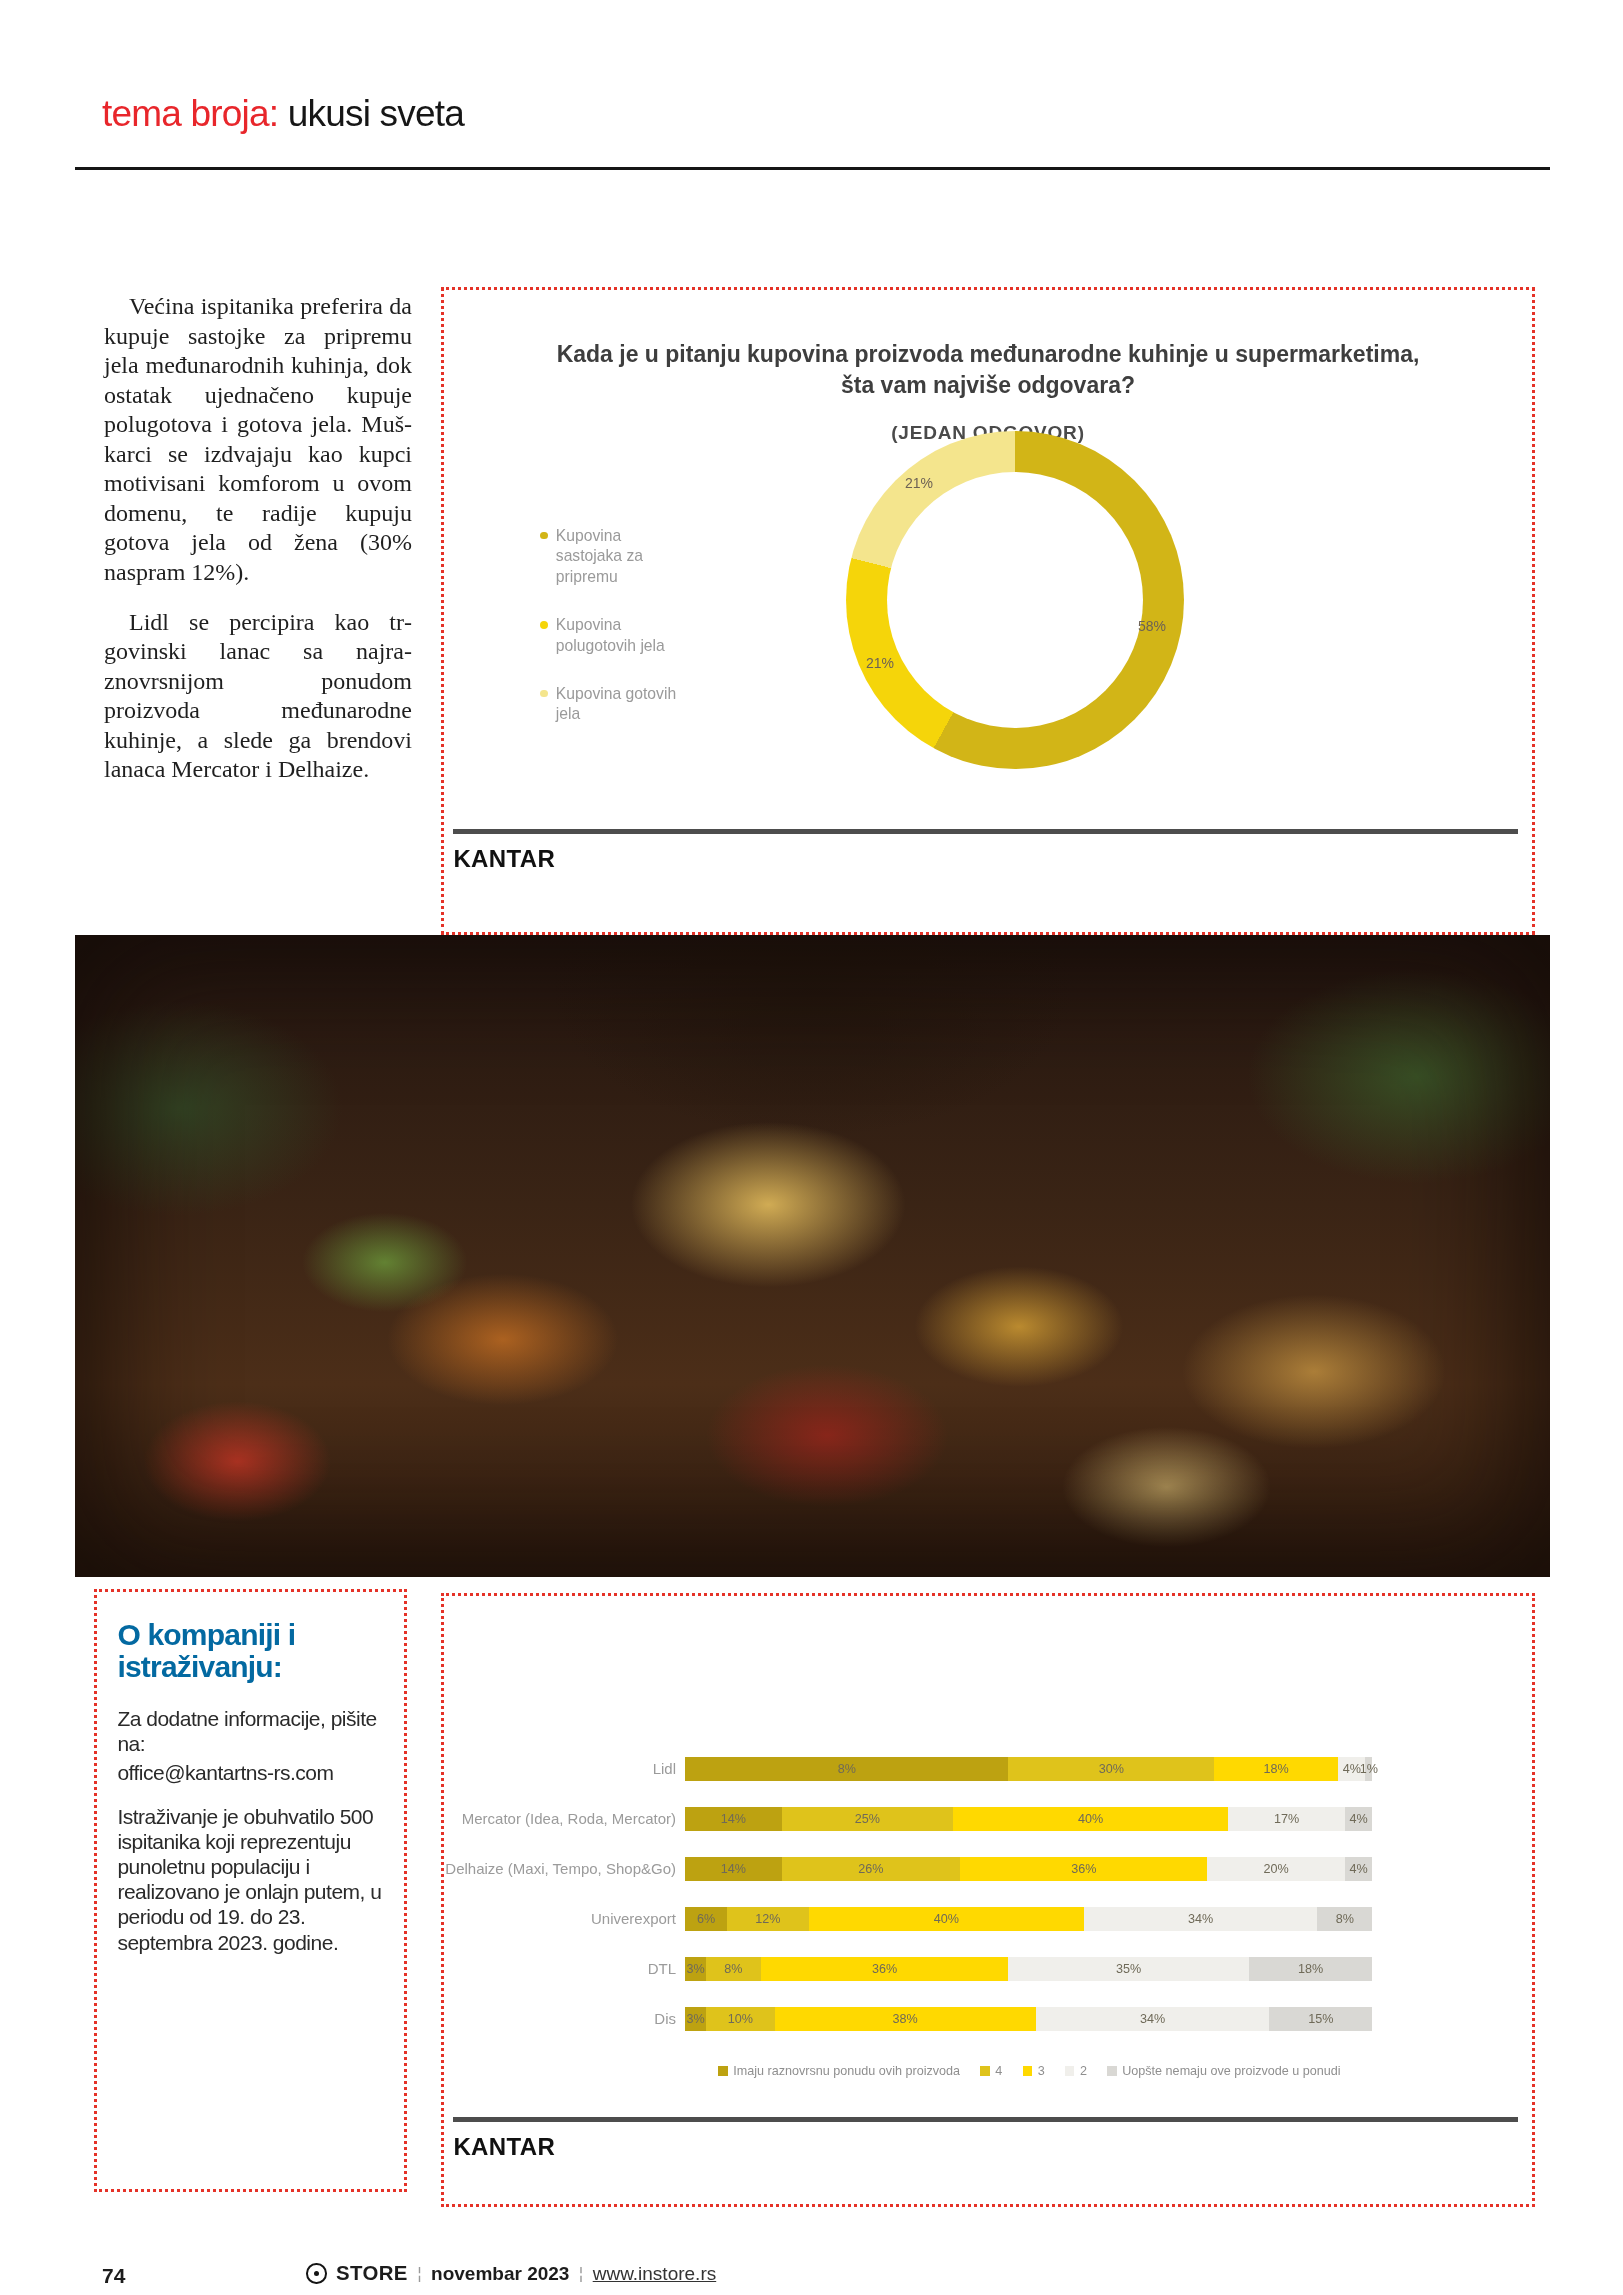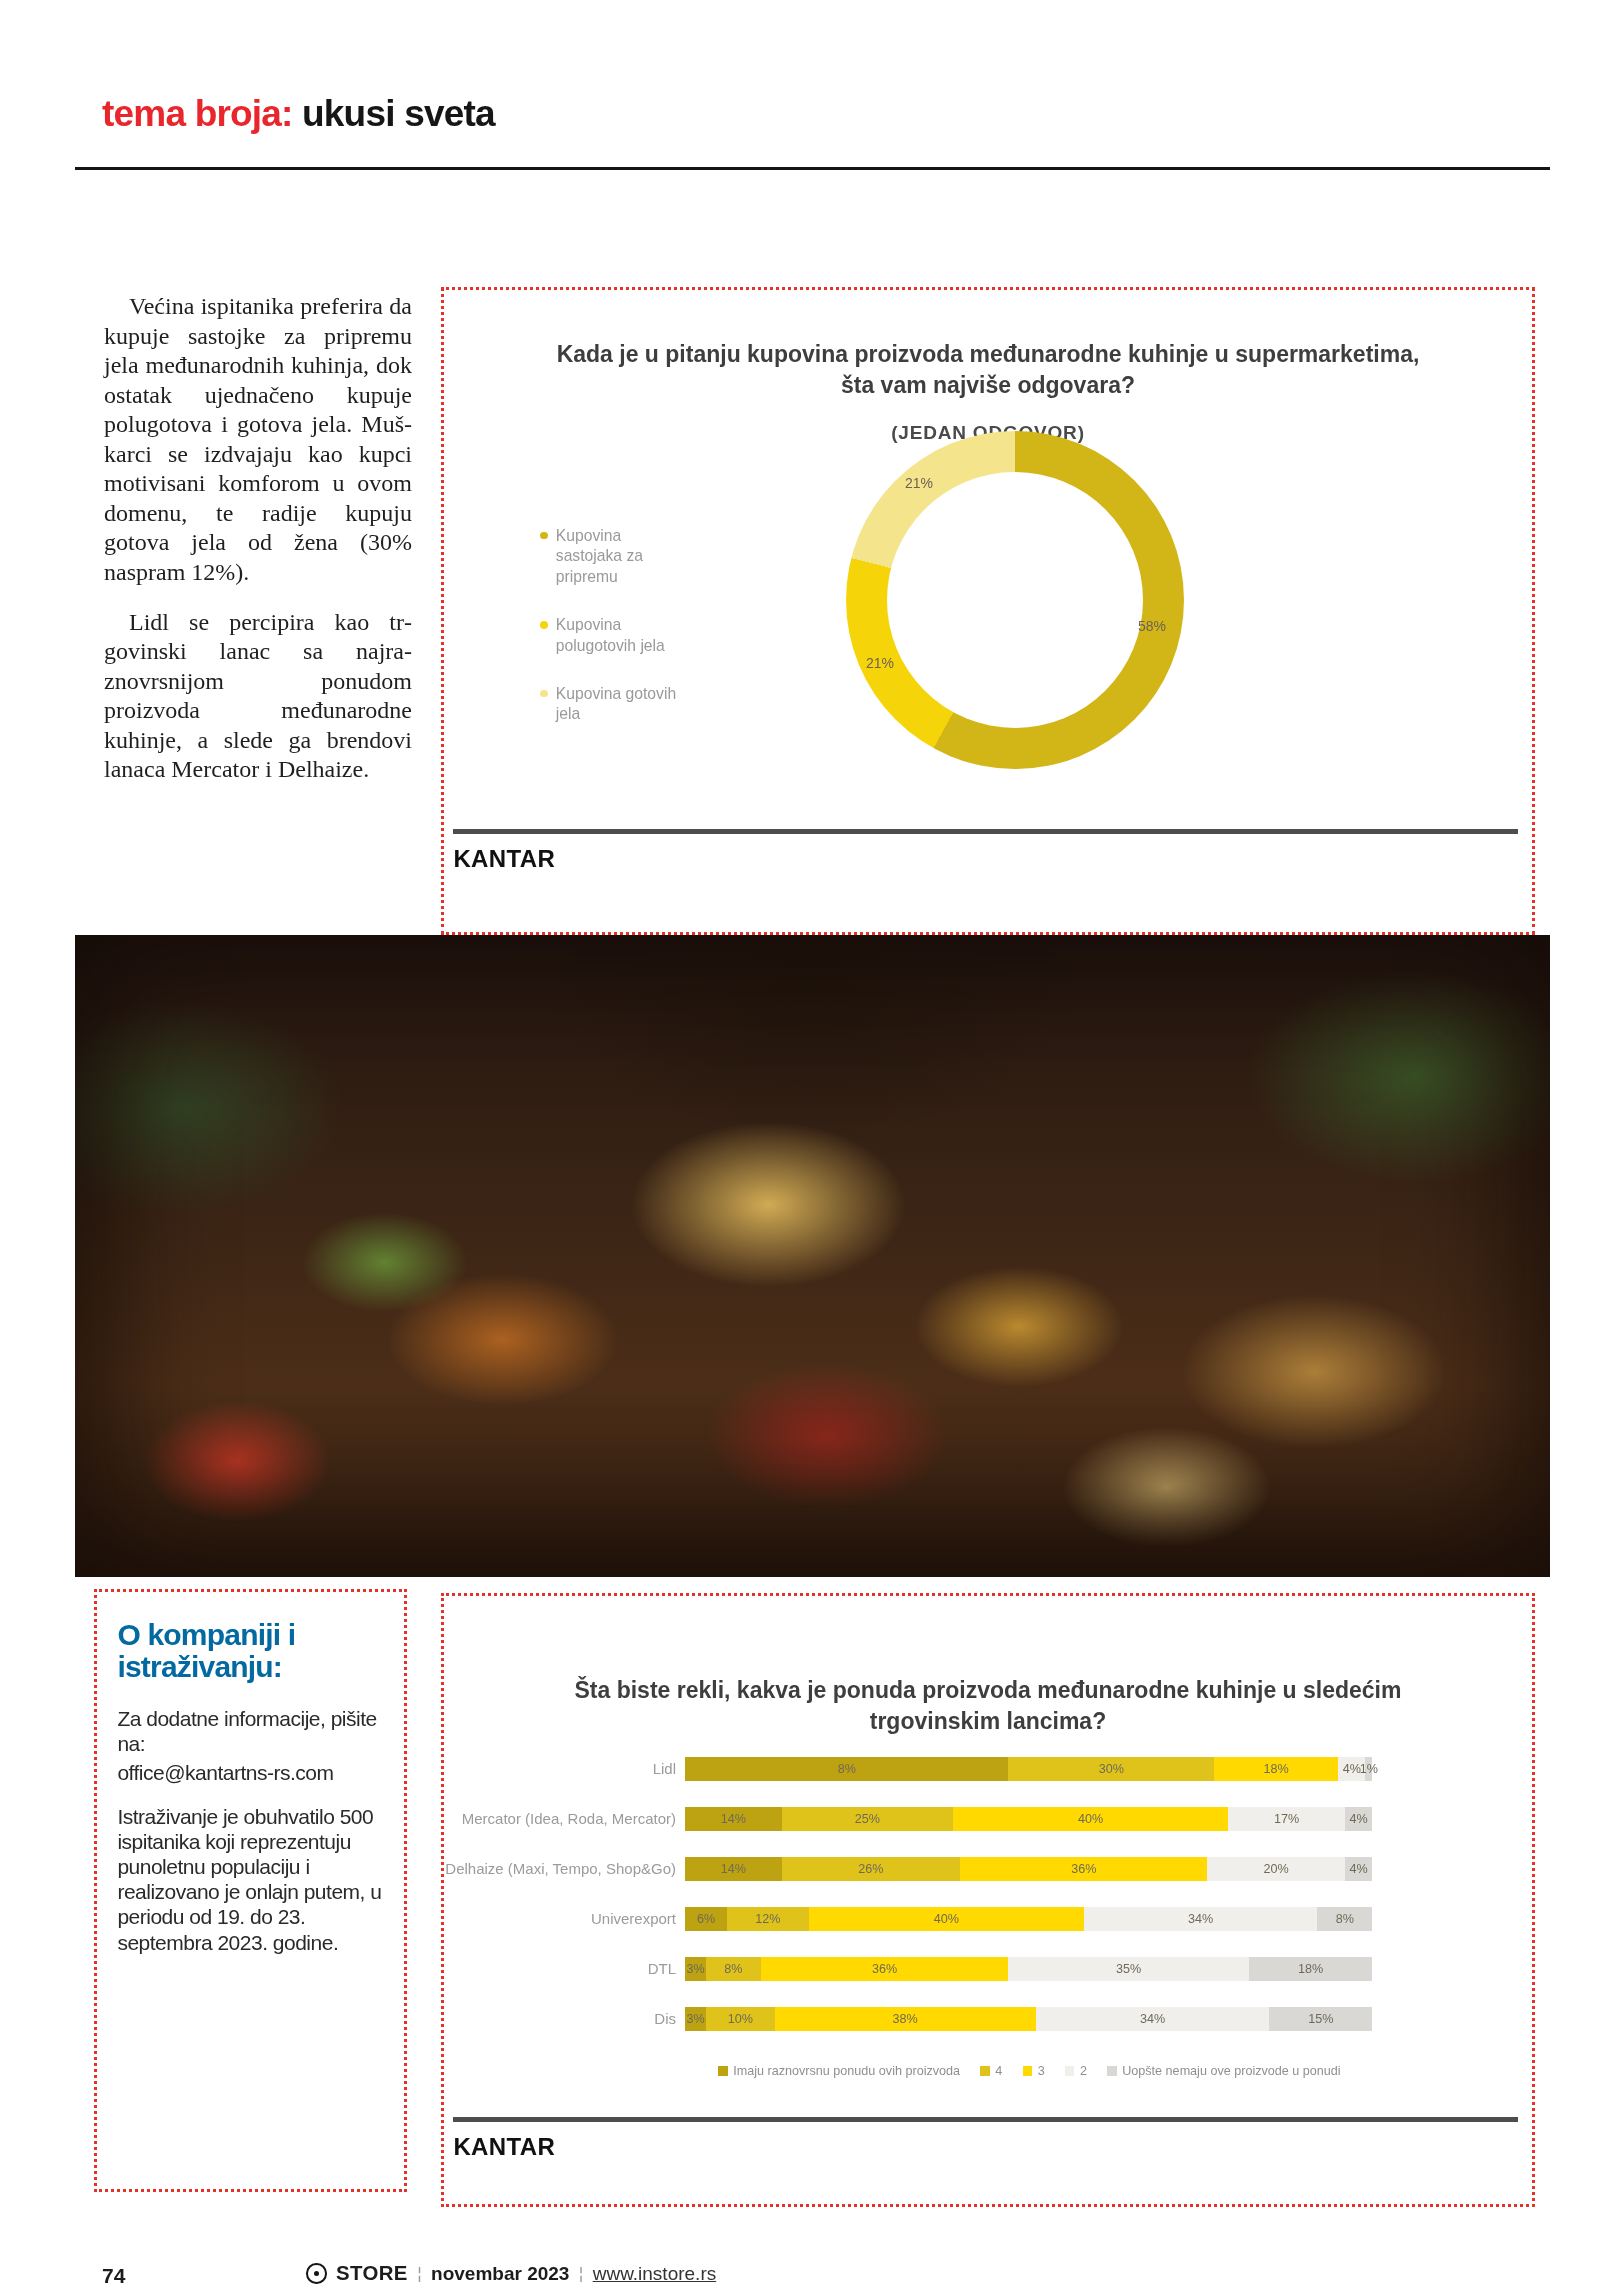--- a/index.html
+++ b/index.html
@@ -1,19 +1,19 @@
 <!DOCTYPE html>
 <html lang="sr" style="font-size:12.6px"><head>
 <meta charset="utf-8">
 <style>
   html,body{margin:0;padding:0;background:#ffffff;}
   .page{position:relative;width:1623px;height:2295px;background:#fff;overflow:hidden;
         font-family:"Liberation Sans",sans-serif;}
   
-  .mast{position:absolute;left:102px;top:93px;font-size:37px;font-weight:bold;letter-spacing:-0.8px;}
+  .mast{position:absolute;left:102px;top:93px;font-size:37px;font-weight:normal;letter-spacing:-0.8px;}
   .mast .kicker{color:#e8262b;}
   .mast .kt{color:#161616;margin-left:9.4px;}
   .header-rule{position:absolute;left:75px;top:167px;width:1475px;height:3.1px;background:#151515;}
   
   .article{position:absolute;left:104px;top:292px;width:308px;
            font-family:"Liberation Serif",serif;font-size:24px;line-height:1.23;color:#1f1f1f;
            text-align:justify;}
   .article p{margin:0 0 20.4px 0;}
   .article p.indent{text-indent:25px;}
   
@@ -135,21 +135,20 @@
   <div class="photo"></div>
 
   <div class="company-box">
     <h2>O kompaniji i istraživanju:</h2>
     <p class="tight">Za dodatne informacije, pišite na:</p>
     <a class="email" href="#">office@kantartns-rs.com</a>
     <p>Istraživanje je obuhvatilo 500 ispitanika koji reprezen­tuju punoletnu populaciju i realizovano je onlajn putem, u periodu od 19. do 23. septembra 2023. godine.</p>
   </div>
 
   <div class="chart-box bars-box">
-    <div class="chart-title">Šta biste rekli, kakva je ponuda proizvoda međunarodne kuhinje u sledećim trgovinskim lancima?</div>
     <div class="bar-rows" id="barRows">
         <div class="bar-row">
           <div class="bar-label">Lidl</div>
           <div class="bar-track">
             <div class="bar-seg" style="width: 47%; background: rgb(189, 162, 17);">
               <span>8%</span>
             </div>
             <div class="bar-seg" style="width: 30%; background: rgb(223, 195, 27);">
               <span>30%</span>
             </div>

